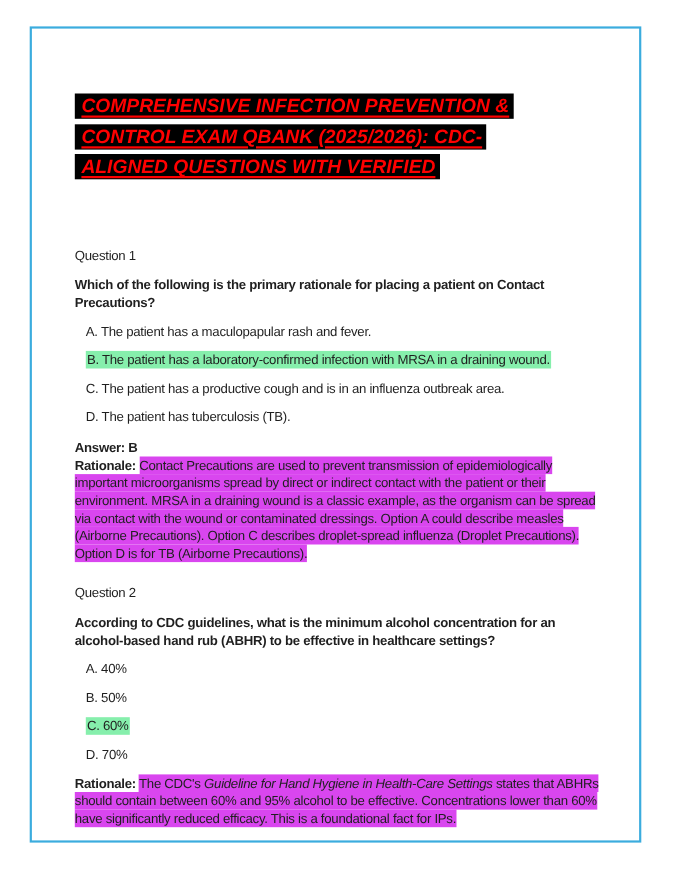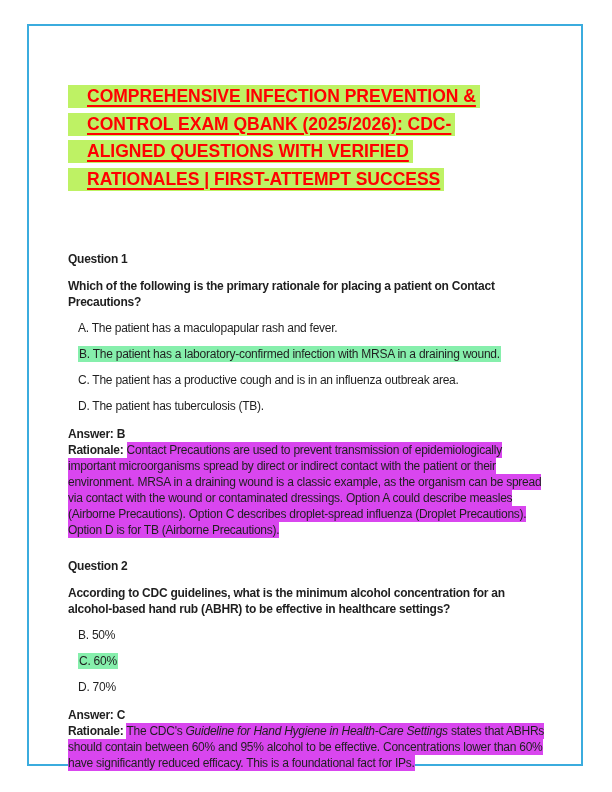--- a/index.html
+++ b/index.html
@@ -23,32 +23,33 @@
     left: 68px; top: 84px;
     width: 480px;
     color: #1f1f1f;
     font-size: 12px;
     line-height: 16px;
     letter-spacing: -0.25px;
   }
   .doc-title { margin: 0 0 0 0; }
   .title-line { line-height: 25.5px; white-space: nowrap; }
   .title-line span {
-    background: #bef264;
+    background: #000000;
     color: #FF0000;
     font-weight: bold;
     font-size: 17.5px;
     letter-spacing: 0;
     text-decoration: underline;
     text-decoration-color: #FF0000;
     text-decoration-thickness: 1.5px;
     text-underline-offset: 2.5px;
-    padding: 1px 4px 2px 19px;
+    padding: 1px 4px 2px 6px;
+    font-style: italic;
   }
-  .q-heading { font-weight: bold; margin: 0; }
+  .q-heading { font-weight: normal; margin: 0; }
   .q1-heading { margin-top: 57px; }
   .q2-heading { margin-top: 20px; }
   .stem { font-weight: bold; margin: 11px 0 0 0; }
   .options { margin: 0; }
   .option { margin: 10px; }
   .hl-yellow { background: #86efac; padding: 1px 1px; }
   .answer-line { font-weight: bold; margin: 12px 0 0 0; }
   .rationale { margin: 0; }
   .rationale .label { font-weight: bold; }
   .hl-cyan { background: #d946ef; padding: 1px 0; }
@@ -58,21 +59,20 @@
 <body>
 
 <div class="page-frame"></div>
 
 <div class="content">
 
   <div class="doc-title">
     <div class="title-line"><span>COMPREHENSIVE INFECTION PREVENTION &amp;</span></div>
     <div class="title-line"><span>CONTROL EXAM QBANK (2025/2026): CDC-</span></div>
     <div class="title-line"><span>ALIGNED QUESTIONS WITH VERIFIED</span></div>
-    <div class="title-line"><span>RATIONALES | FIRST-ATTEMPT SUCCESS</span></div>
   </div>
 
   <div class="q-heading q1-heading">Question 1</div>
 
   <div class="stem">Which of the following is the primary rationale for placing a patient on Contact Precautions?</div>
 
   <div class="options">
     <div class="option"><span>A. The patient has a maculopapular rash and fever.</span></div>
     <div class="option"><span class="hl-yellow">B. The patient has a laboratory-confirmed infection with MRSA in a draining wound.</span></div>
     <div class="option"><span>C. The patient has a productive cough and is in an influenza outbreak area.</span></div>
@@ -81,22 +81,22 @@
 
   <div class="answer-line">Answer: B</div>
 
   <p class="rationale"><span class="label">Rationale:</span> <span class="hl-cyan"><span>Contact Precautions are used to prevent transmission of epidemiologically important microorganisms spread by direct or indirect contact with the patient or their environment. MRSA in a draining wound is a classic example, as the organism can be spread via contact with the wound or contaminated dressings. Option A could describe measles (Airborne Precautions). Option C describes droplet-spread influenza (Droplet Precautions). Option D is for TB (Airborne Precautions).</span></span></p>
 
   <div class="q-heading q2-heading">Question 2</div>
 
   <div class="stem">According to CDC guidelines, what is the minimum alcohol concentration for an alcohol-based hand rub (ABHR) to be effective in healthcare settings?</div>
 
   <div class="options">
+    <div class="option"><span>A. 40%</span></div>
     <div class="option"><span>B. 50%</span></div>
     <div class="option"><span class="hl-yellow">C. 60%</span></div>
     <div class="option"><span>D. 70%</span></div>
   </div>
 
-  <div class="answer-line">Answer: C</div>
 
   <p class="rationale"><span class="label">Rationale:</span> <span class="hl-cyan"><span>The CDC's </span><span class="italic">Guideline for Hand Hygiene in Health-Care Settings</span><span> states that ABHRs should contain between 60% and 95% alcohol to be effective. Concentrations lower than 60% have significantly reduced efficacy. This is a foundational fact for IPs.</span></span></p>
 
 </div>
 
 </body></html>

